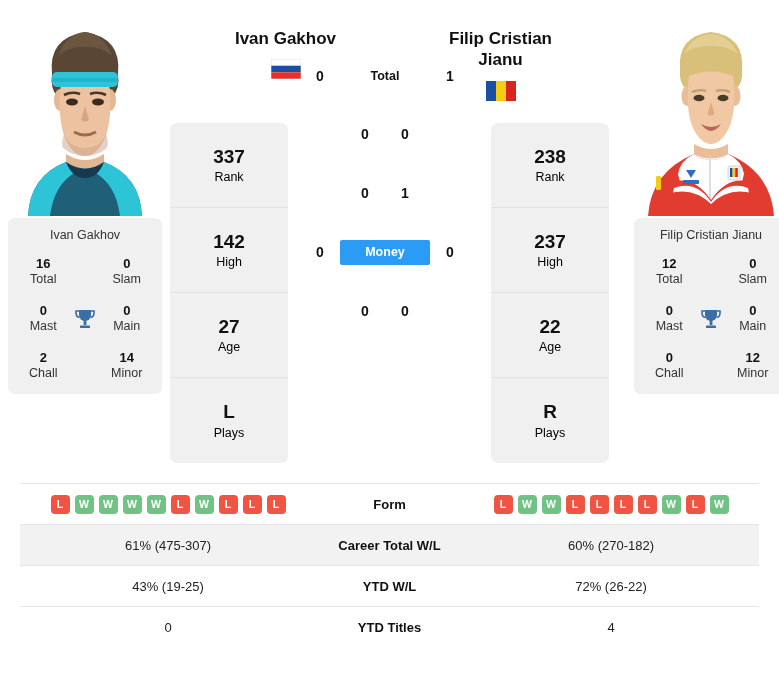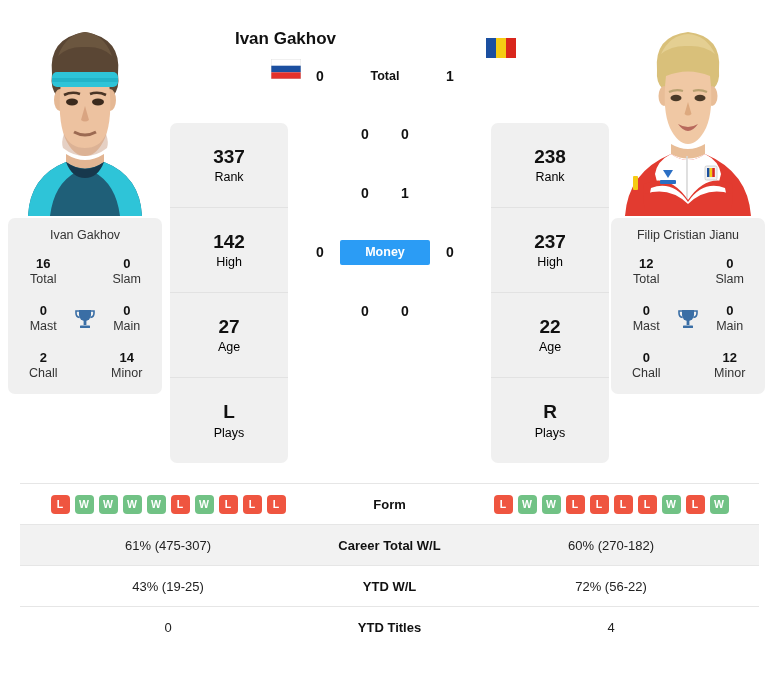--- a/index.html
+++ b/index.html
@@ -10,21 +10,21 @@
     color: #1a1a1a;
     overflow: hidden;
   }
 
   .page { position: relative; width: 779px; height: 699px; }
 
   
   .top { display: flex; width: 779px; height: 472px; }
 
   .photo-col { width: 170px; flex: 0 0 170px; padding: 8px 8px 0 8px; }
-  .photo-col.right { padding: 8px 8px 0 2px; }
+  .photo-col.right { padding: 8px 8px 0 25px; }
 
   .photo-frame {
     width: 154px; height: 208px;
     position: relative; overflow: hidden;
     background: #ffffff;
   }
   .photo-frame svg { display: block; }
 
   .name-card {
     width: 154px;
@@ -237,20 +237,24 @@
           <span class="flag">
             <svg width="30" height="20" viewBox="0 0 30 20">
               <rect width="30" height="20" fill="#ffffff"></rect>
               <rect y="6.7" width="30" height="6.6" fill="#1b4fa0"></rect>
               <rect y="13.3" width="30" height="6.7" fill="#e4312b"></rect>
               <rect width="30" height="20" fill="none" stroke="#d5d5d5" stroke-width="0.7"></rect>
             </svg>
           </span>
         </div>
         <div class="nameblock" style="width:215px;">
+          <div class="ptitle">
+            <span>Filip Cristian</span><br>
+            <span>Jianu</span>
+          </div>
           <span class="flag">
             <svg width="30" height="20" viewBox="0 0 30 20">
               <rect width="10" height="20" fill="#1b4fa0"></rect>
               <rect x="10" width="10" height="20" fill="#f5cb13"></rect>
               <rect x="20" width="10" height="20" fill="#d9261c"></rect>
             </svg>
           </span>
         </div>
       </div>
 
@@ -415,21 +419,21 @@
         </td>
       </tr>
       <tr class="alt">
         <td class="side">61% (475-307)</td>
         <td class="mid">Career Total W/L</td>
         <td class="side">60% (270-182)</td>
       </tr>
       <tr>
         <td class="side">43% (19-25)</td>
         <td class="mid">YTD W/L</td>
-        <td class="side">72% (56-22)</td>
+        <td class="side">72% (26-22)</td>
       </tr>
       <tr>
         <td class="side">0</td>
         <td class="mid">YTD Titles</td>
         <td class="side">4</td>
       </tr>
     </tbody>
   </table>
 
 </div>

